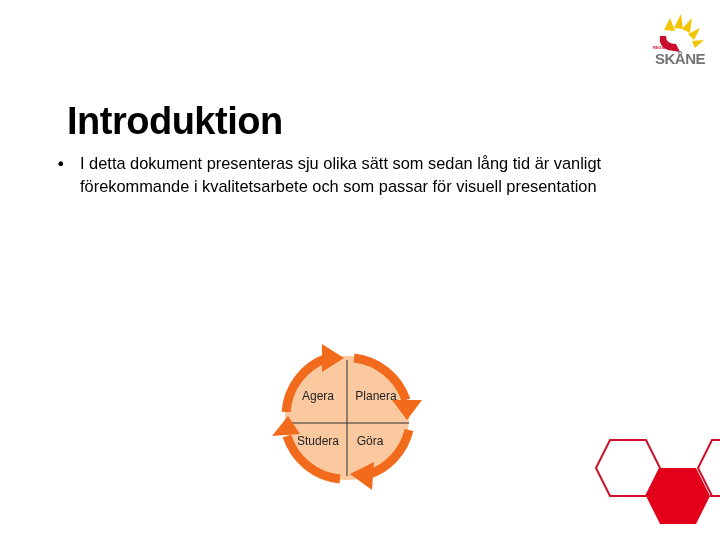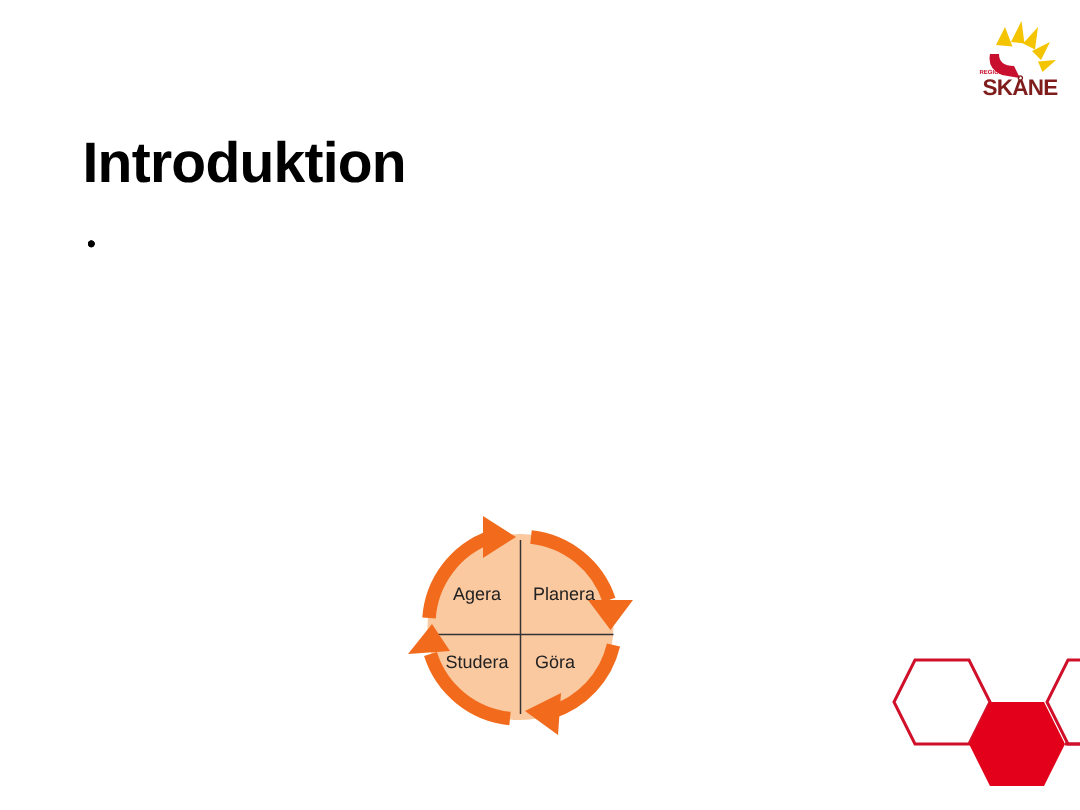--- a/index.html
+++ b/index.html
@@ -1,21 +1,21 @@
 <!DOCTYPE html>
 <html><head>
 <meta charset="utf-8">
 <style>
   html, body { margin: 0; padding: 0; }
   body { width: 720px; height: 540px; background: #ffffff; position: relative; overflow: hidden;
          font-family: "Liberation Sans", sans-serif; color: #000; }
   .logo { position: absolute; left: 650px; top: 10px; width: 60px; height: 60px; }
   .logo-sub { position: absolute; left: 653px; top: 45px; font-size: 4px; color: #c8102e; font-weight: bold; }
-  .logo-text { position: absolute; left: 655px; top: 50px; font-size: 15px; font-weight: bold; color: #7f1d1d; letter-spacing: -0.5px; }
-  .title { position: absolute; left: 55px; top: 88px; font-size: 38px; font-weight: bold; margin: 0; letter-spacing: -0.5px; }
+  .logo-text { position: absolute; left: 655px; top: 50px; font-size: 15px; font-weight: bold; color: #737373; letter-spacing: -0.5px; }
+  .title { position: absolute; left: 55px; top: 88px; font-size: 38px; font-weight: bold; margin: 12px; letter-spacing: -0.5px; }
   .bullets { position: absolute; left: 55px; top: 152px; width: 640px; margin: 0; padding: 0; list-style: none; }
   .bullets li { position: relative; padding-left: 25px; font-size: 16.4px; line-height: 23px; margin-bottom: 0px; }
   .bullets li .dot { position: absolute; left: 3px; top: 0; }
   .cycle { position: absolute; left: 272px; top: 342px; width: 150px; height: 152px; }
   .hex { position: absolute; left: 590px; top: 436px; width: 130px; height: 104px; }
 </style>
 </head>
 <body>
 
 <div class="logo">
@@ -37,20 +37,21 @@
 
 <ul class="bullets">
   <li>
     <span class="dot">•</span>
   </li>
   <li>
     <span class="dot">•</span>
   </li>
   <li>
     <span class="dot">•</span>
+    <span>I detta dokument presenteras sju olika sätt som sedan lång tid är vanligt förekommande i kvalitetsarbete och som passar för visuell presentation</span>
   </li>
 </ul>
 
 <div class="cycle">
   <svg width="150" height="152" viewBox="0 0 150 152">
     <circle cx="75" cy="76" r="62" fill="#fbc9a0"></circle>
     <line x1="75" y1="18" x2="75" y2="134" stroke="#333" stroke-width="1"></line>
     <line x1="13" y1="81" x2="137" y2="81" stroke="#333" stroke-width="1"></line>
     <g fill="none" stroke="#f26b1d" stroke-width="9">
       <path d="M82 16 A62 62 0 0 1 134 58"></path>

